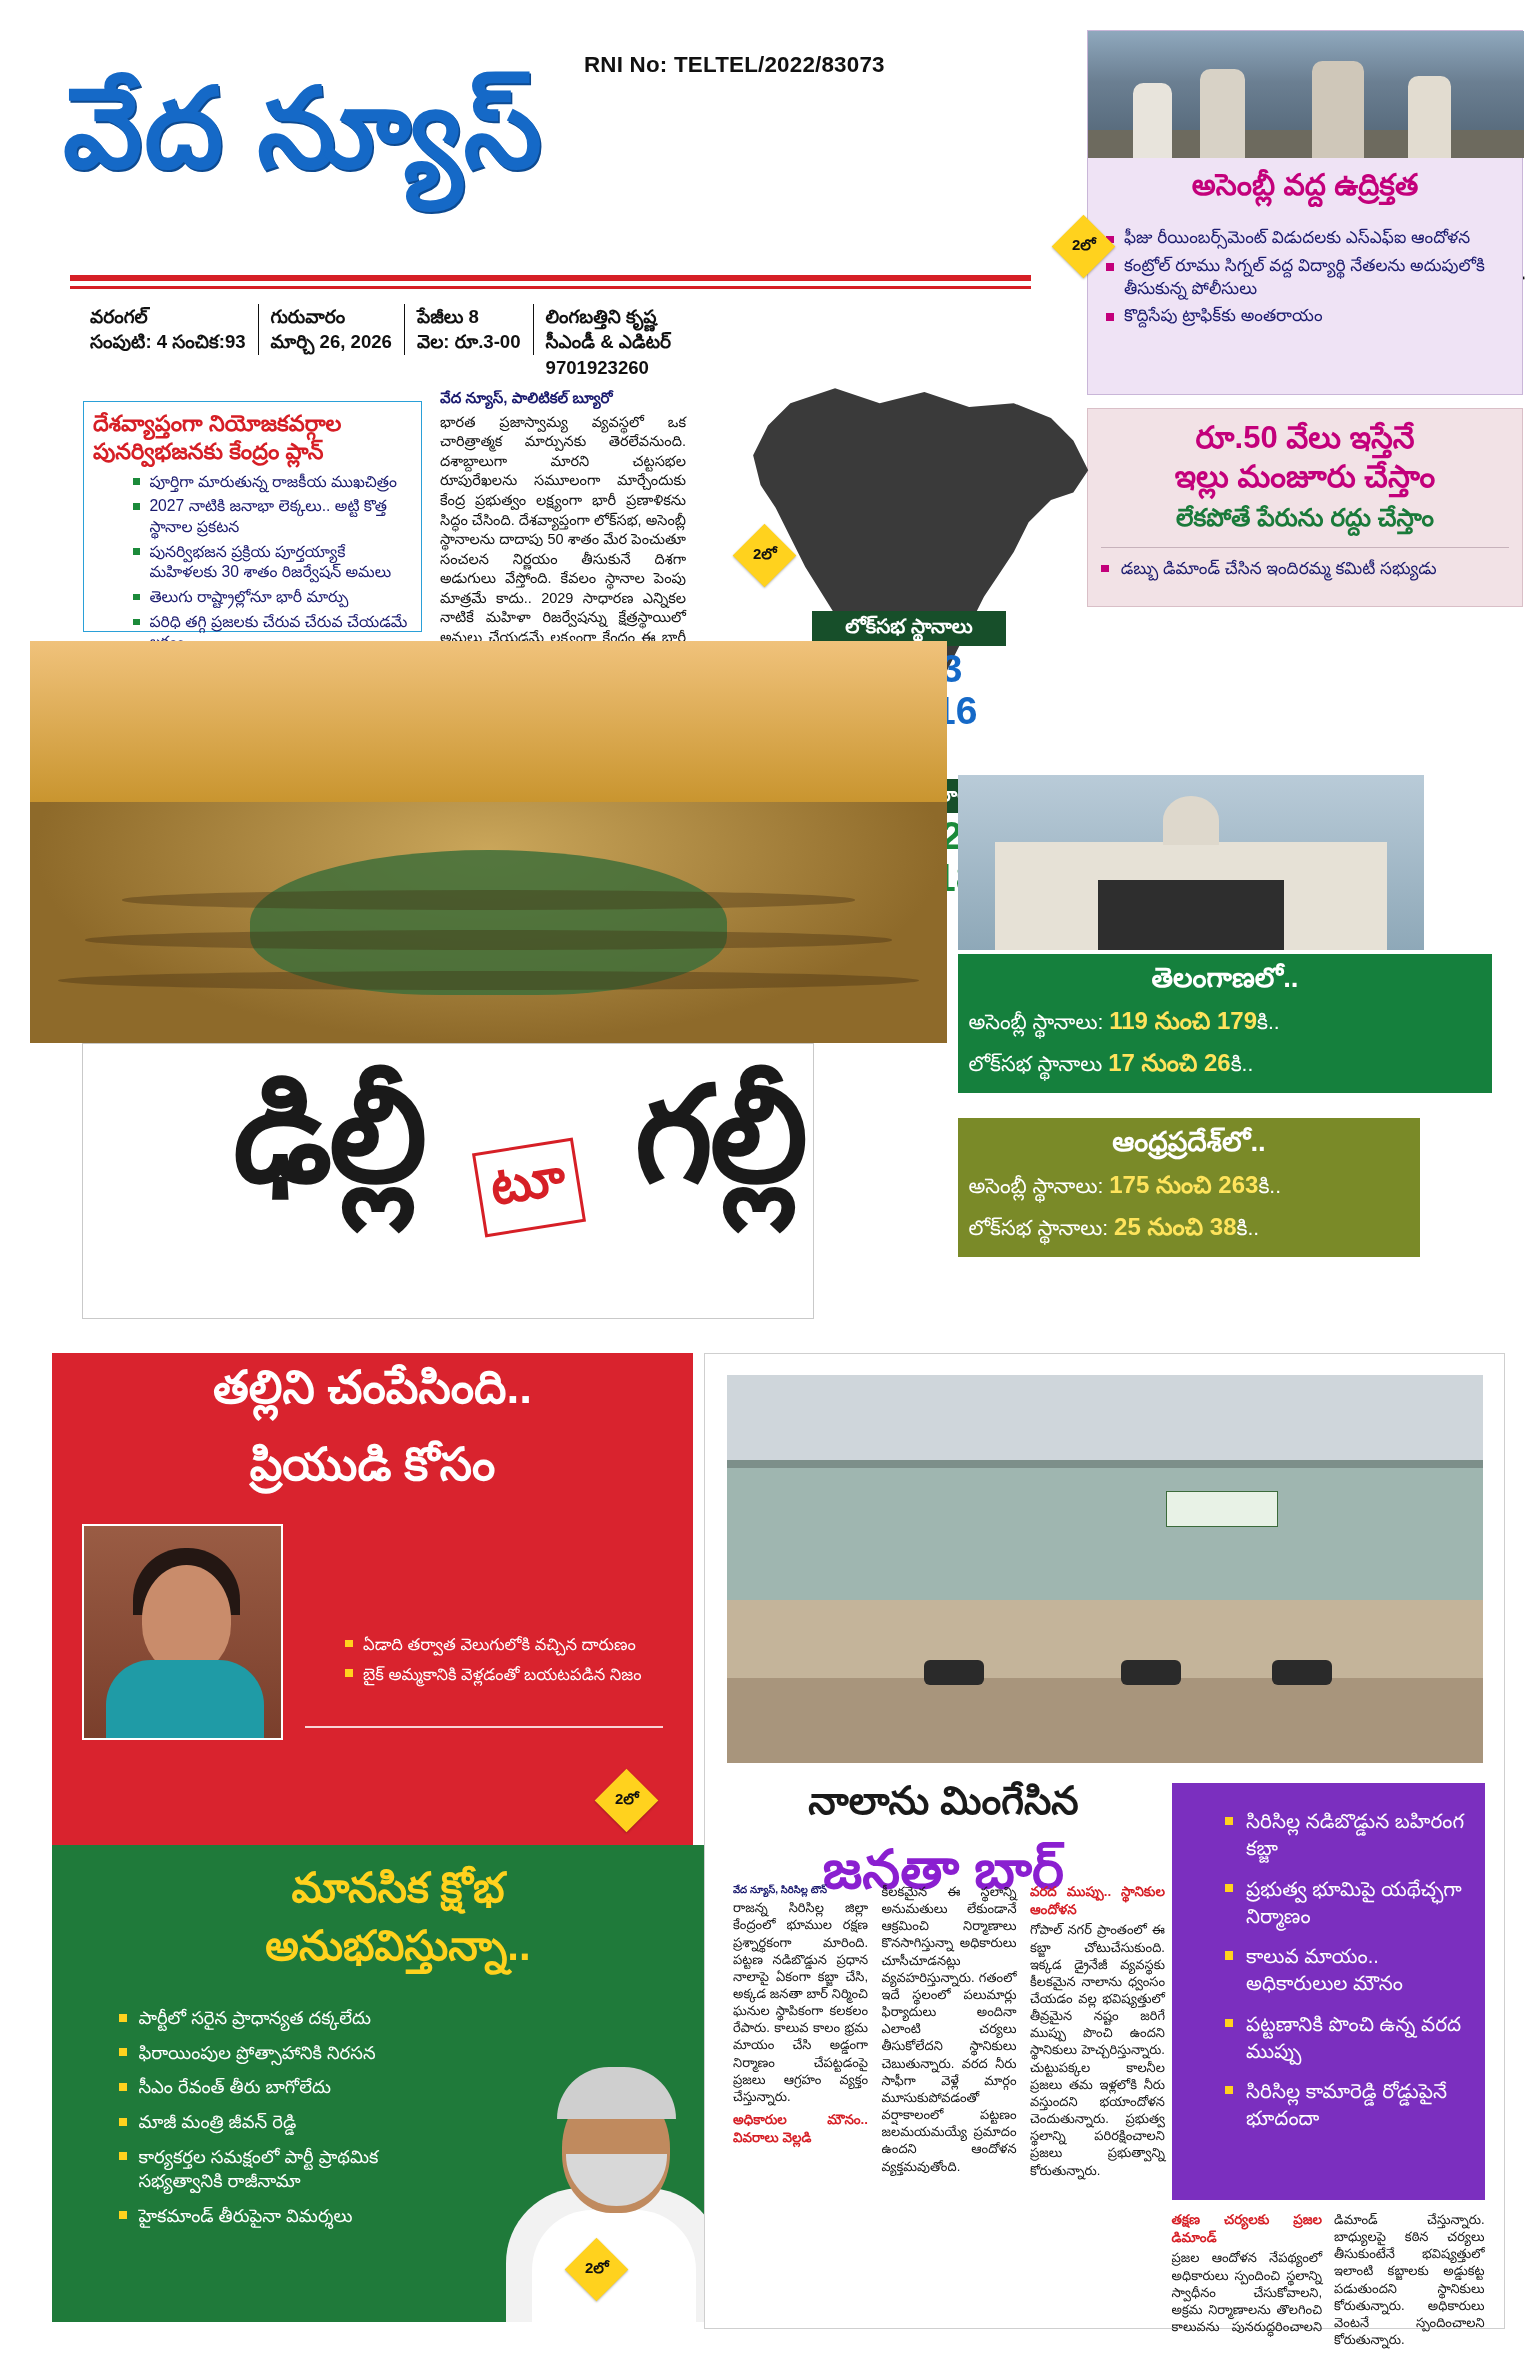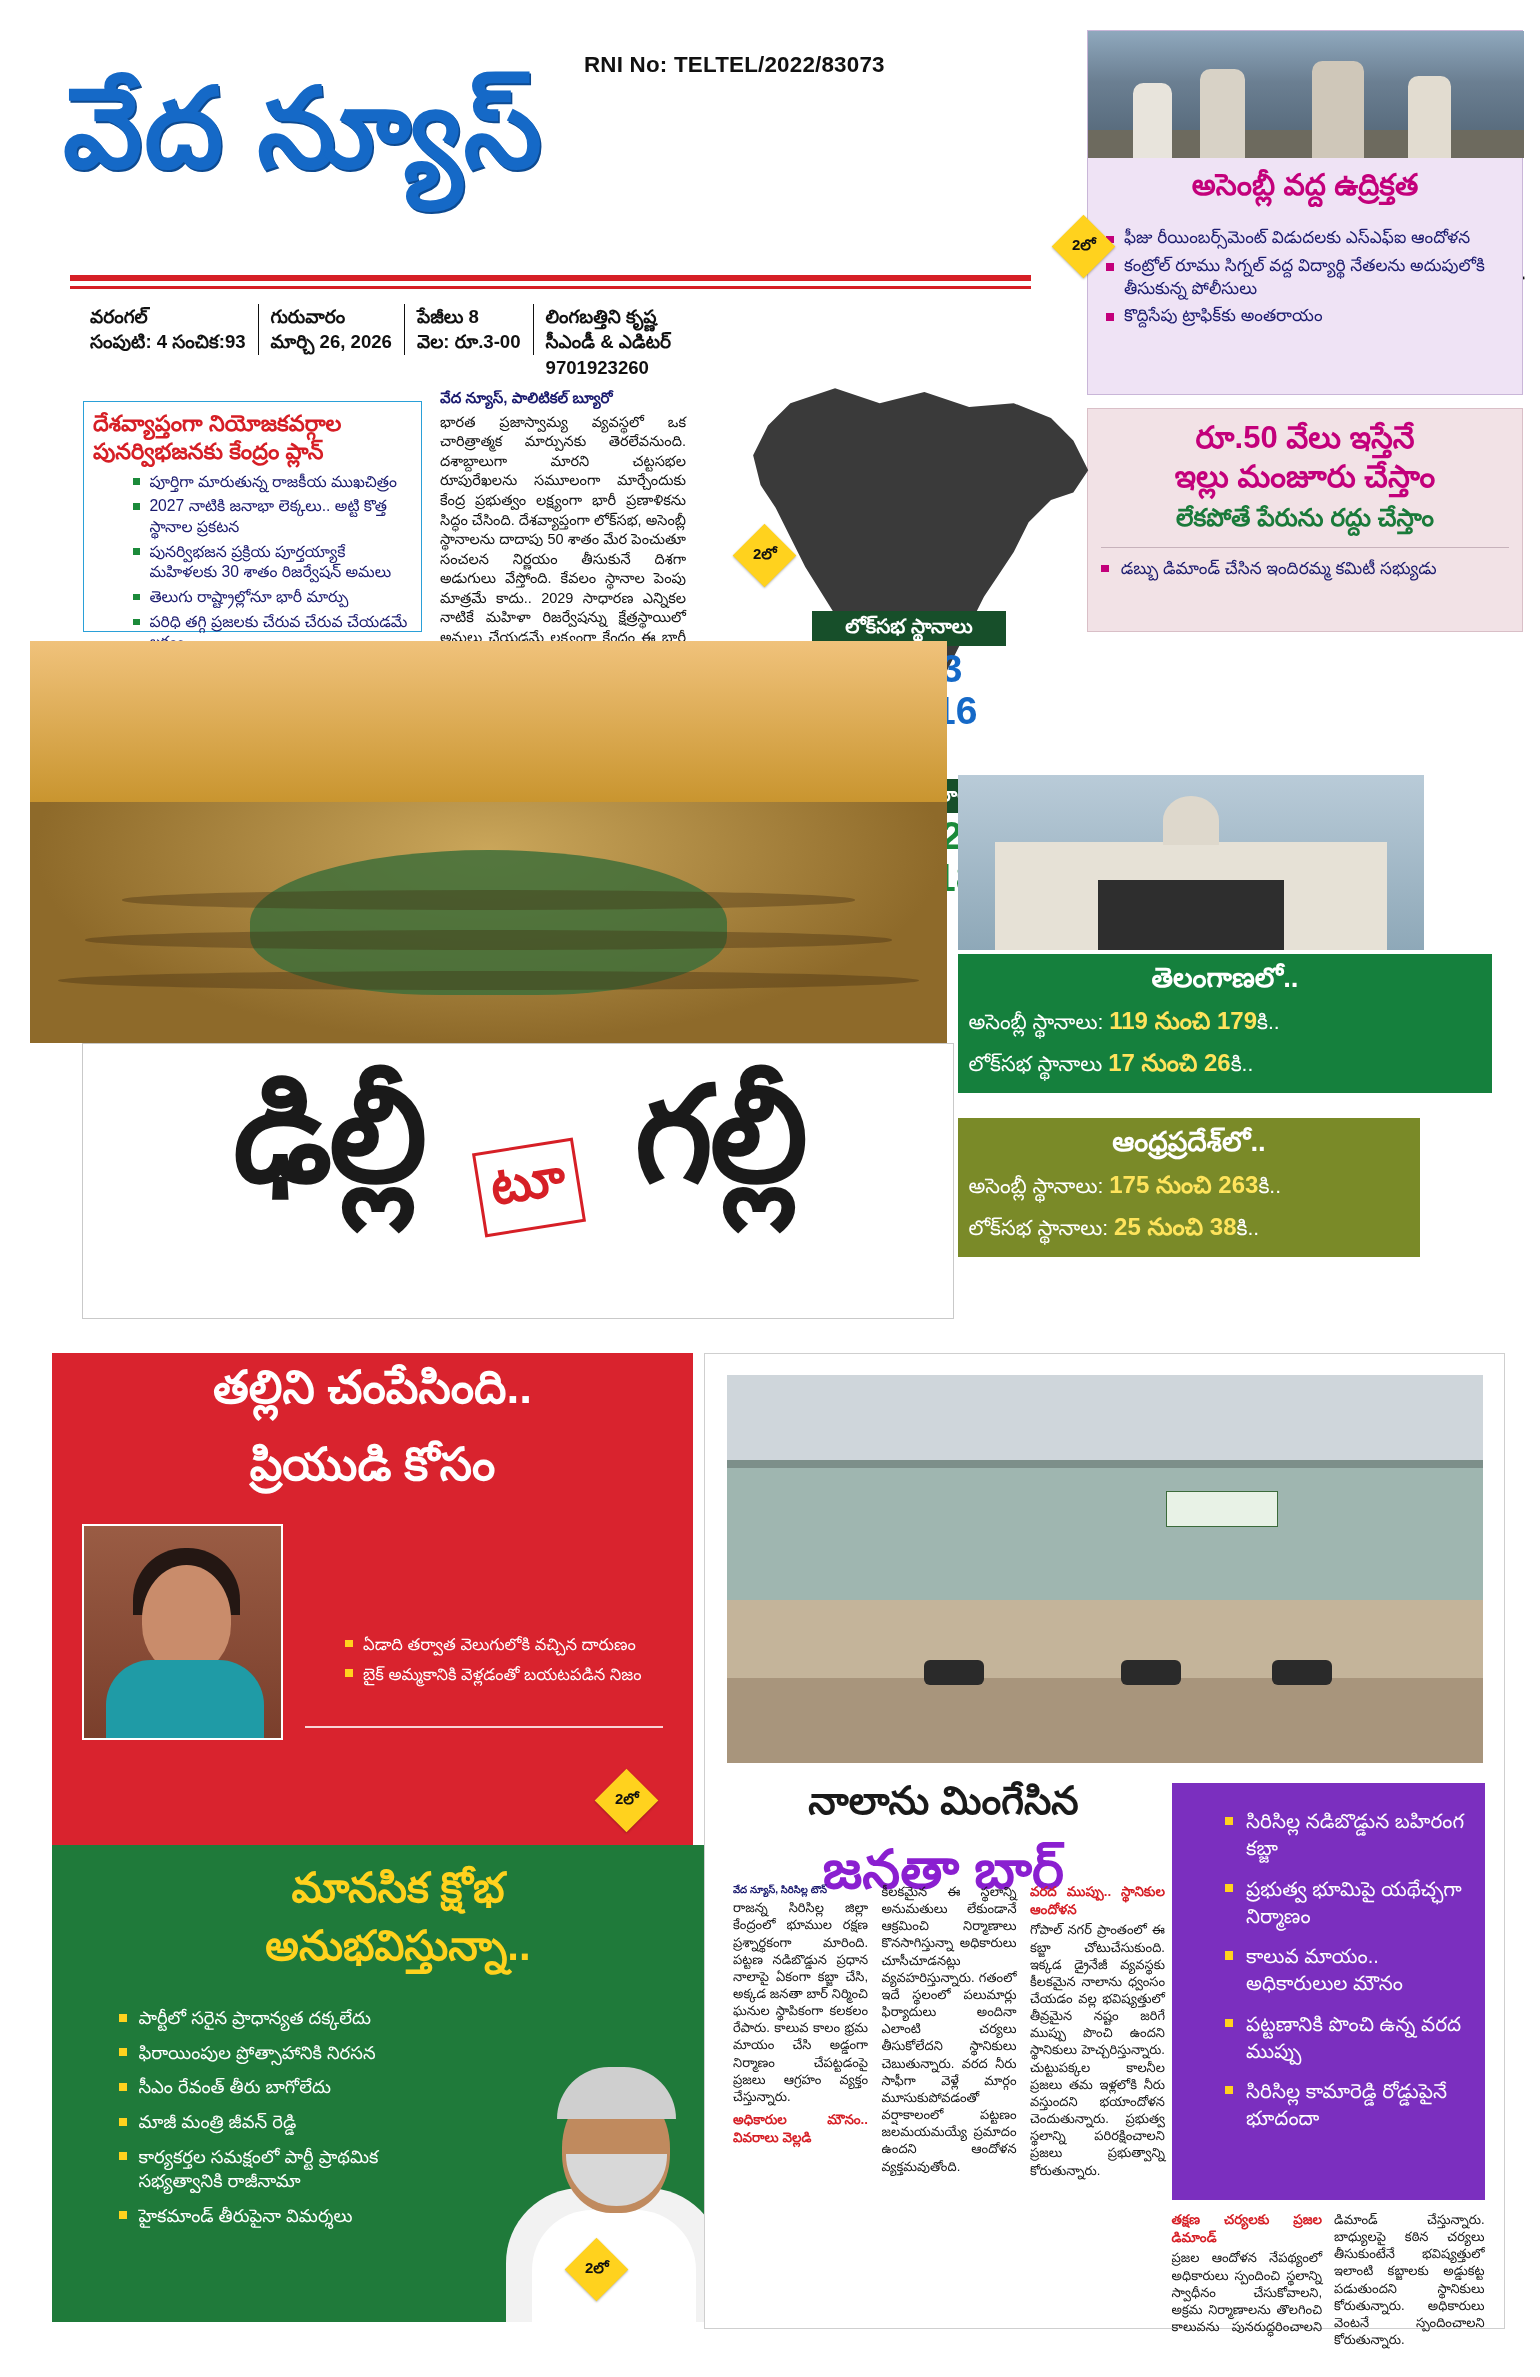--- a/index.html
+++ b/index.html
@@ -77,21 +77,21 @@
     font-size:17px; color:#1a1a6e; line-height:1.35; margin-bottom:4.5px;
     list-style:none; position:relative; padding-left:18px;
   }
   .tr-bullets li:before{
     content:""; position:absolute; left:0; top:8.2px; width:7.5px;height:7.5px;
     background:#c3007b;
   }
 
   
   .rs-box {
-    position:absolute; right:18px; top:408px; width:436px; height:224px;
+    position:absolute; right:18px; top:408px; width:436px; height:199px;
     background:#f2e2e6; border:0.7px solid #d9bfc7;
     padding:10.4px 13.4px;
   }
   .rs-title { color:#c3007b; font-size:31px; font-weight:bold; text-align:center; line-height:1.25;}
   .rs-sub {
     color:#1a7a3a; font-size:24.6px; font-weight:bold; text-align:center;
     margin-top:7.5px; border-bottom:1.5px solid #c7b2bb; padding-bottom:9px;
   }
   .rs-bullet {
     margin-top:9px; font-size:17px; color:#1a1a6e; line-height:1.4;
@@ -166,21 +166,21 @@
     position:absolute; left:30px; top:641px; width:917px; height:402px;
     overflow:hidden; background:#b8873f;
   }
   .parl-sky{position:absolute;left:0;top:0;width:100%;height:40%;background:linear-gradient(180deg,#f0c27b,#c9952f);}
   .parl-floor{position:absolute;left:0;bottom:0;width:100%;height:60%;background:radial-gradient(ellipse at 50% 20%,#caa65a,#8e6a2a 70%);}
   .parl-row{position:absolute;left:0;height:19.4px;background:rgba(60,40,15,.35);border-radius:50%;}
   .parl-green{position:absolute;left:24%;top:52%;width:52%;height:36%;background:#3f6f3a;border-radius:50% 50% 40% 40%;opacity:.85;}
 
   
   .d2g {
-    position:absolute; left:82px; top:1043px; width:872px; height:276px;
+    position:absolute; left:82px; top:1043px; width:732px; height:276px;
     border:1.5px solid #c9c9c9; background:#fff;
   }
   .d2g-text {
     position:absolute; left:30px; top:21px; width:812px; text-align:center;
     font-size:134px; font-weight:bold; color:#1a1a1a; line-height:1.05;
     letter-spacing:-3px;
     white-space:nowrap;
   }
   .d2g-tag {
     position:absolute; left:395px; top:101px;

